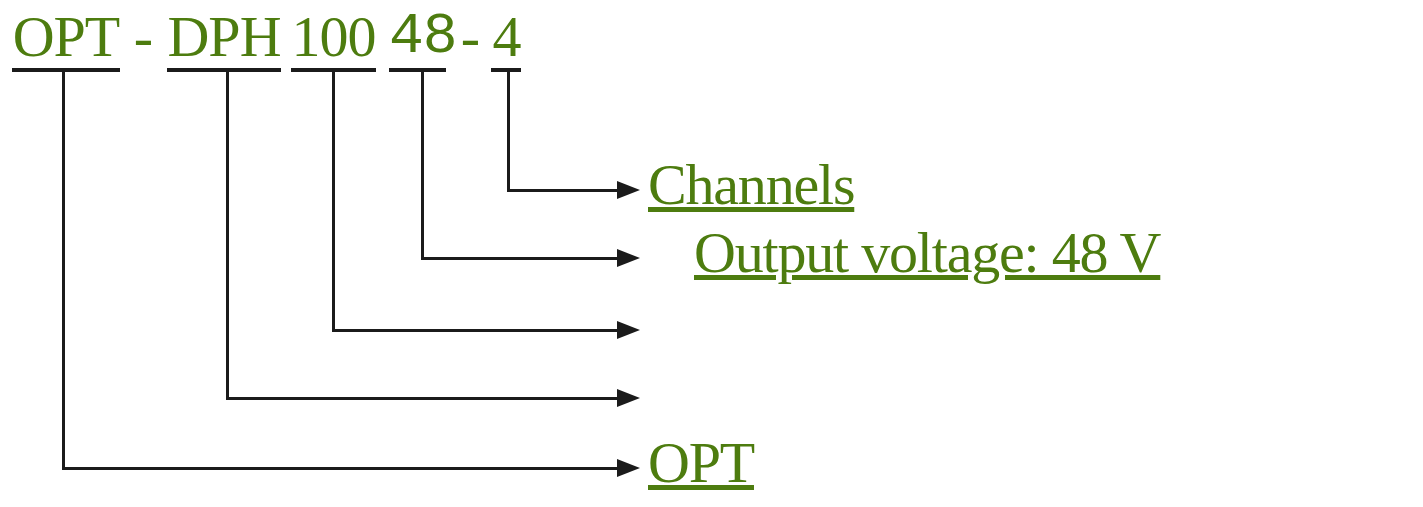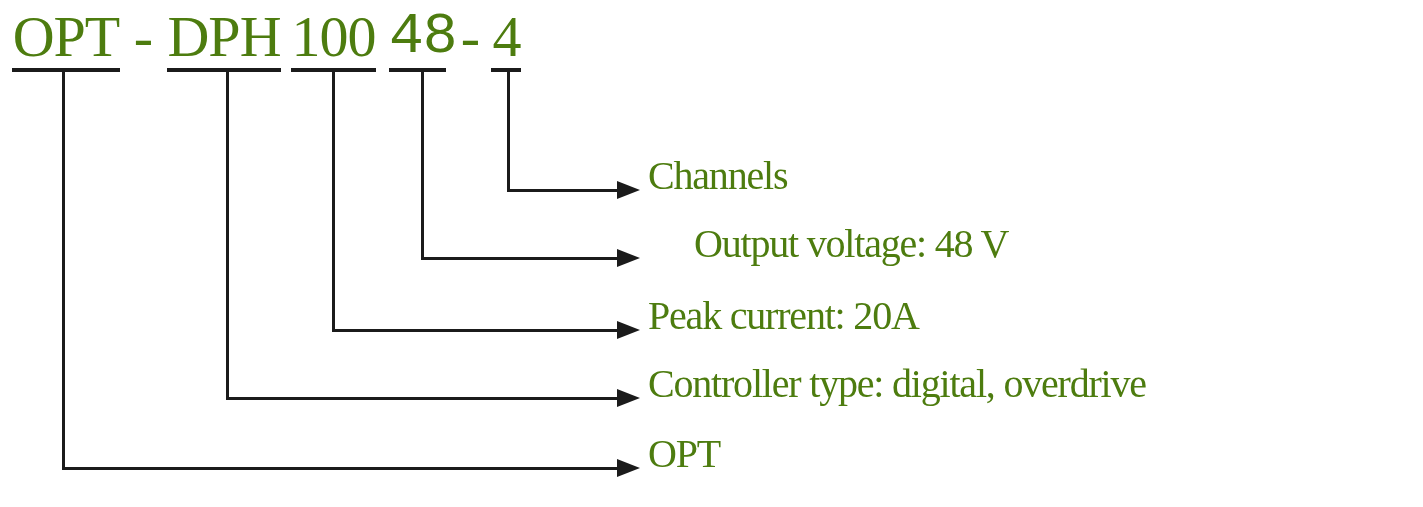--- a/index.html
+++ b/index.html
@@ -80,24 +80,25 @@
   }
   .a-1 { top: 181px; }
   .a-2 { top: 249px; }
   .a-3 { top: 321px; }
   .a-4 { top: 389px; }
   .a-5 { top: 459px; }
   
   .label {
     position: absolute;
     left: 648px;
-    font-size: 40px;
+    font-size: 58px;
     line-height: 1;
     letter-spacing: -1.2px;
     white-space: nowrap;
+    text-decoration: underline;
   }
   .l-1 { top: 156px; }
   .l-2 { top: 224px; margin-left: 46px; }
   .l-3 { top: 296px; }
   .l-4 { top: 364px; }
   .l-5 { top: 434px; }
 </style>
 </head>
 <body>
 
@@ -130,17 +131,15 @@
   <div class="hline h-5"></div>
 
   <div class="arrow a-1"></div>
   <div class="arrow a-2"></div>
   <div class="arrow a-3"></div>
   <div class="arrow a-4"></div>
   <div class="arrow a-5"></div>
 
   <div class="label l-1">Channels</div>
   <div class="label l-2">Output voltage: 48 V</div>
-  <div class="label l-3">Peak current: 20A</div>
-  <div class="label l-4">Controller type: digital, overdrive</div>
   <div class="label l-5">OPT</div>
 
 </div>
 
 </body></html>

